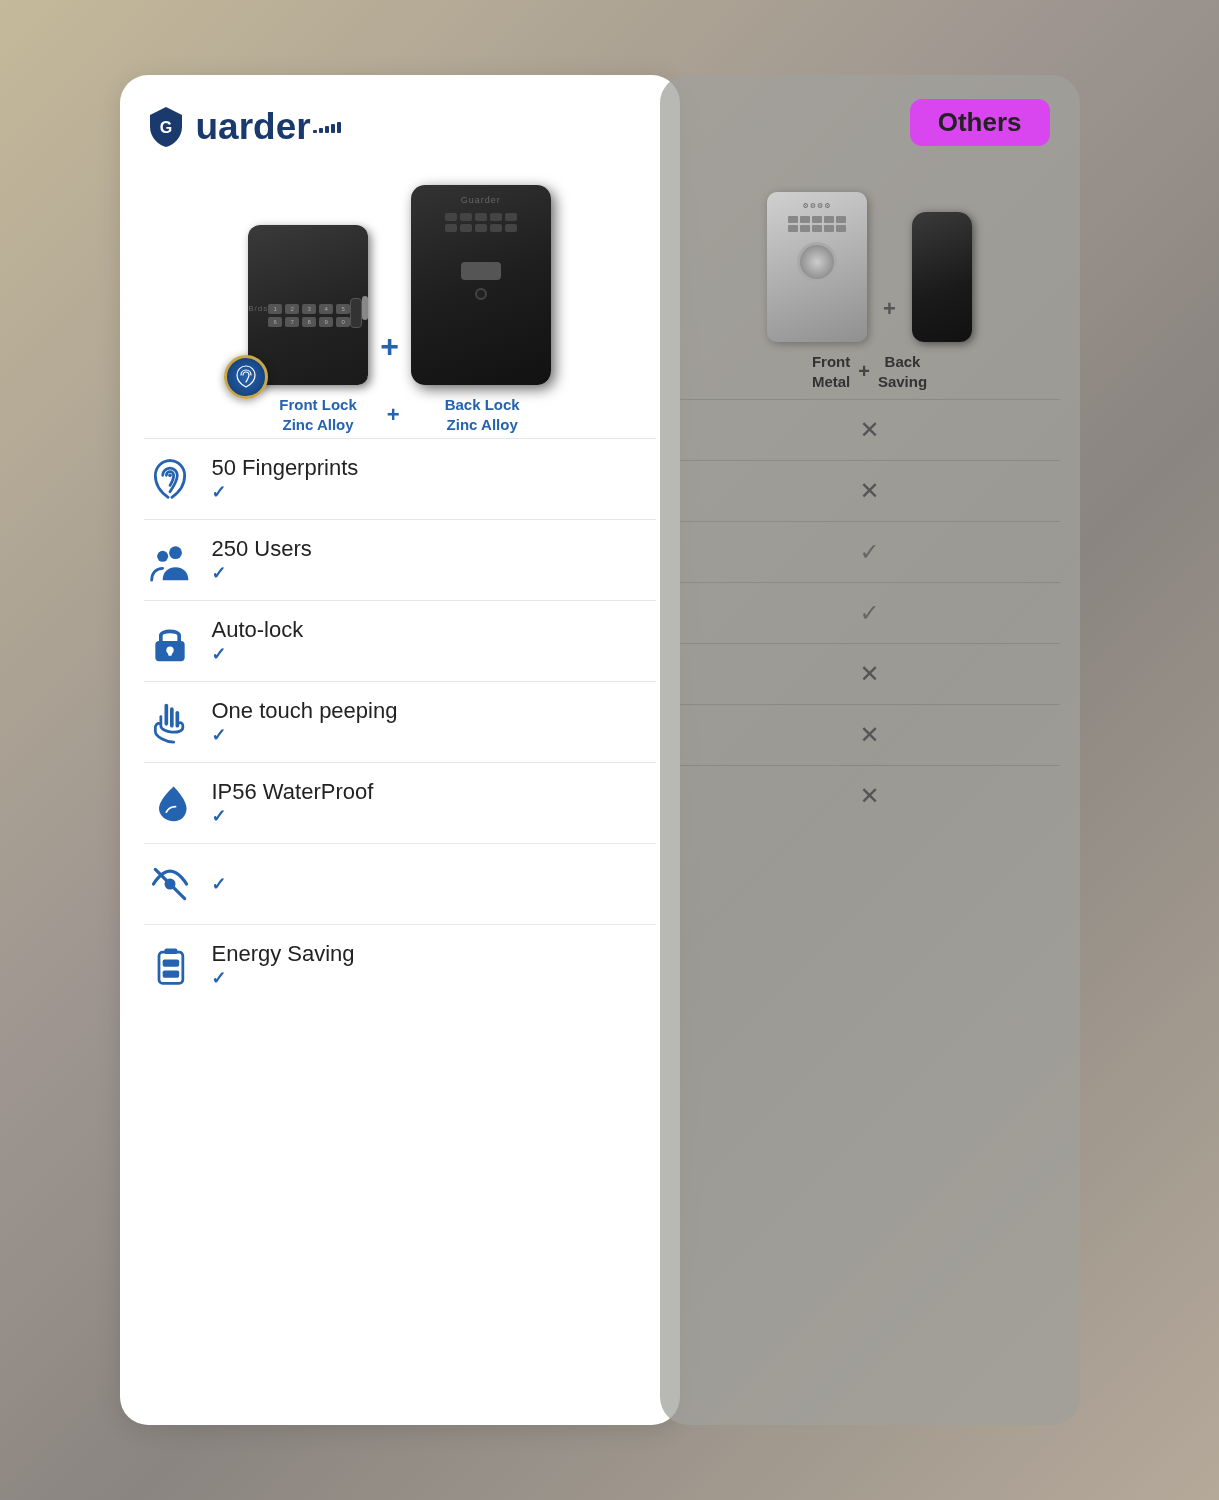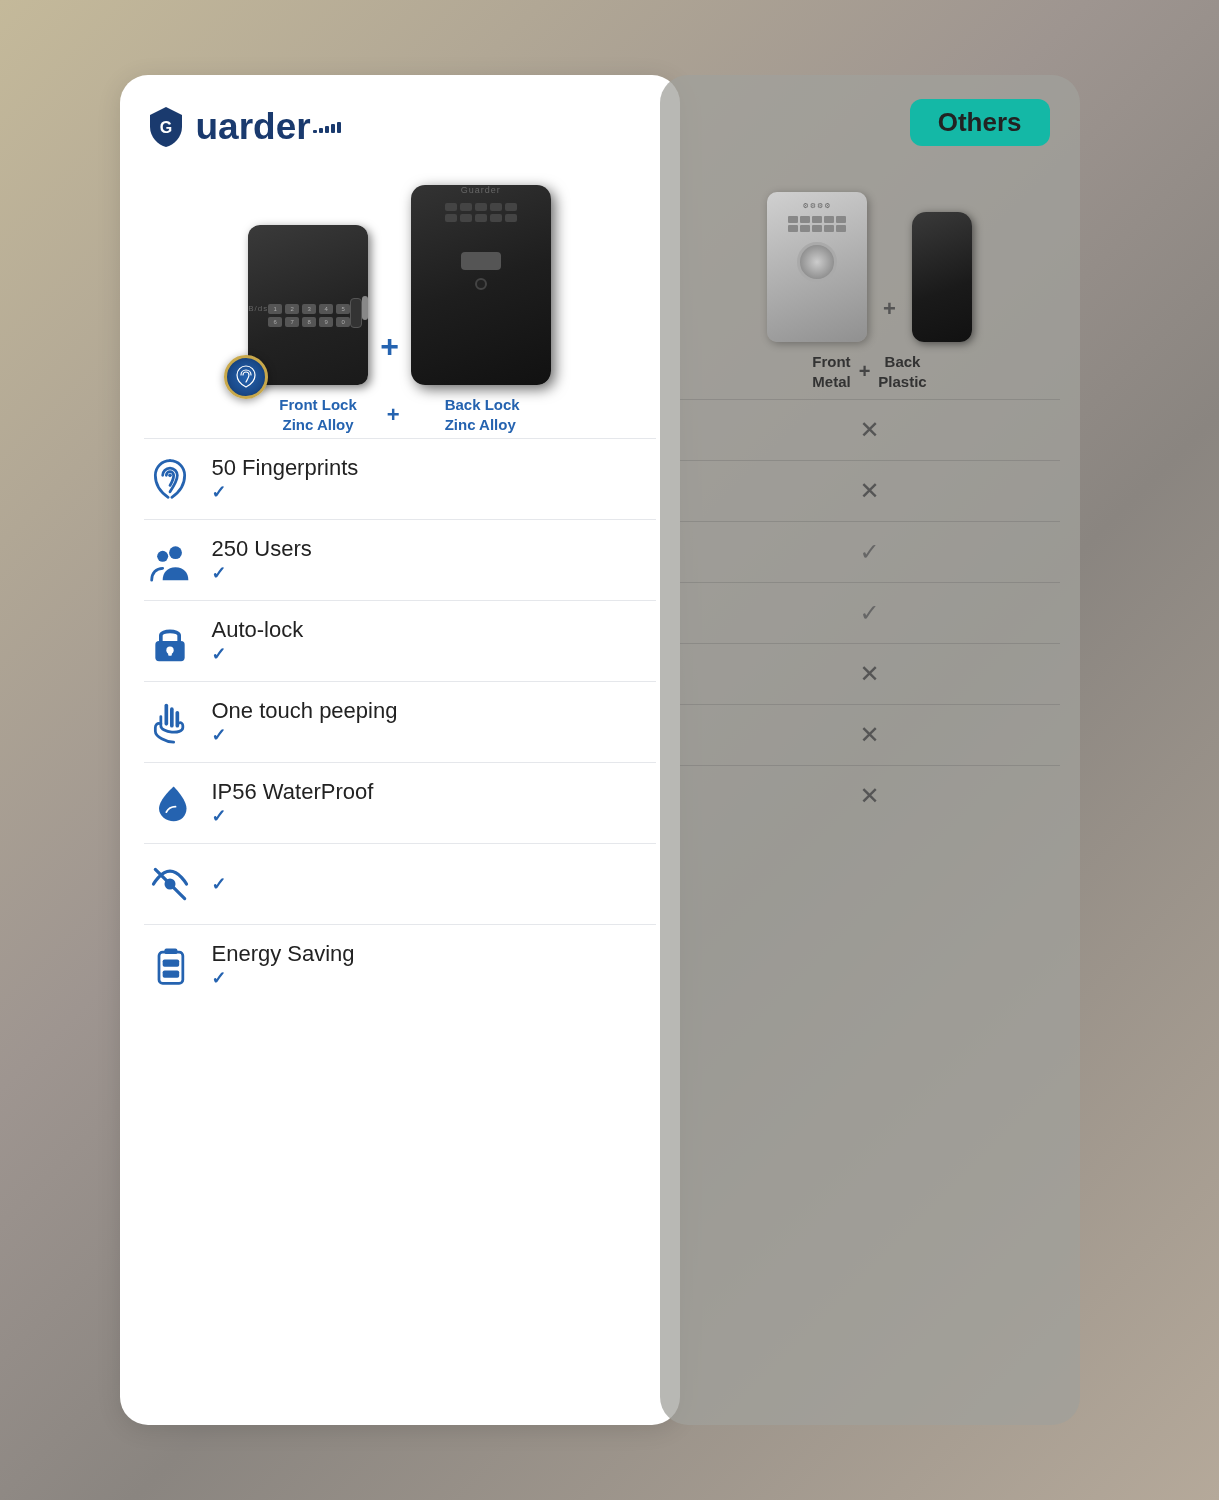--- a/index.html
+++ b/index.html
@@ -123,20 +123,21 @@
     .back-lock-shape {
       width: 140px;
       height: 200px;
       background: linear-gradient(160deg, #333 0%, #1e1e1e 50%, #111 100%);
       border-radius: 14px;
       box-shadow: 4px 4px 14px rgba(0,0,0,0.6);
       display: flex;
       flex-direction: column;
       align-items: center;
       justify-content: flex-start;
+      padding-top: 10px;
       position: relative;
     }
 
     .back-lock-logo {
       font-size: 9px;
       color: #666;
       letter-spacing: 1px;
       margin-bottom: 8px;
     }
 
@@ -185,20 +186,21 @@
       justify-content: center;
       gap: 24px;
       margin-bottom: 4px;
     }
 
     .front-label {
       text-align: center;
     }
 
     .back-label {
+      text-align: center;
       margin-left: 15px;
     }
 
     .label-text {
       font-size: 15px;
       font-weight: 700;
       color: #2563b0;
       line-height: 1.3;
     }
 
@@ -261,21 +263,21 @@
       width: 420px;
       flex-shrink: 0;
       display: flex;
       flex-direction: column;
       padding: 24px 20px 30px 20px;
       margin-left: -20px;
       position: relative;
     }
 
     .others-badge {
-      background: #14b8a6;
+      background: #d946ef;
       border-radius: 12px;
       padding: 8px 28px;
       font-size: 26px;
       font-weight: 600;
       color: #222;
       align-self: flex-end;
       margin-bottom: 16px;
       margin-right: 10px;
     }
 
@@ -626,21 +628,21 @@
     </div>
 
     <div class="others-labels">
       <div>
         <div class="others-label-text">Front</div>
         <div class="others-label-text">Metal</div>
       </div>
       <div class="others-plus">+</div>
       <div>
         <div class="others-label-text">Back</div>
-        <div class="others-label-text">Plastic</div>
+        <div class="others-label-text">Saving</div>
       </div>
     </div>
 
     <div class="right-feature-rows">
       <div class="right-feature-row">
         <span class="indicator cross">✕</span>
       </div>
       <div class="right-feature-row">
         <span class="indicator cross">✕</span>
       </div>

